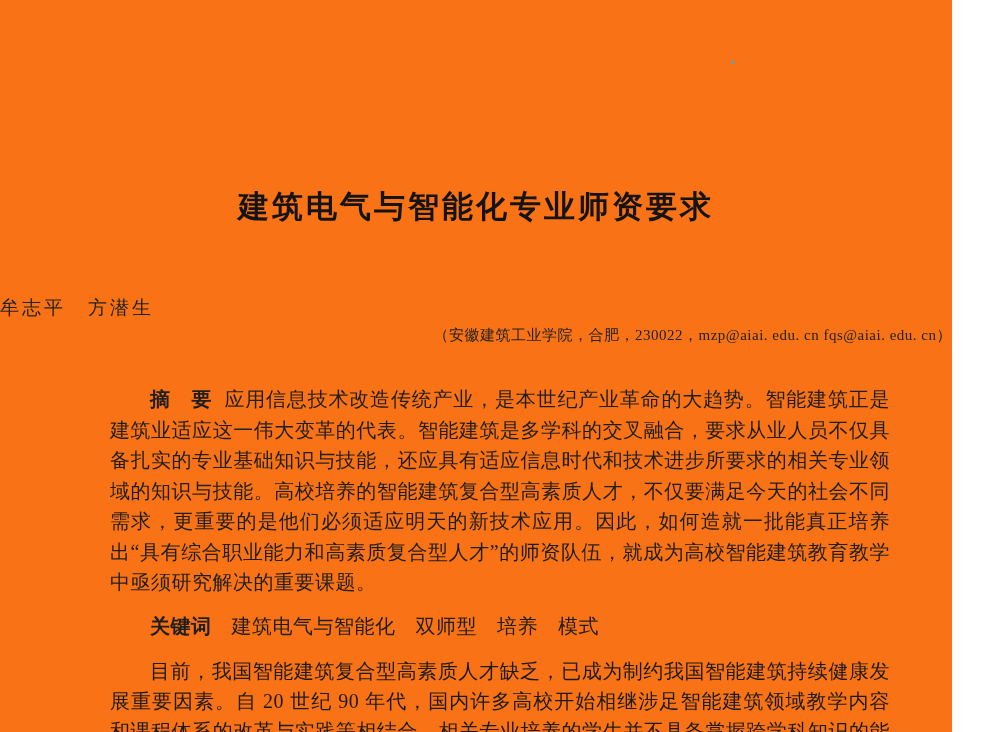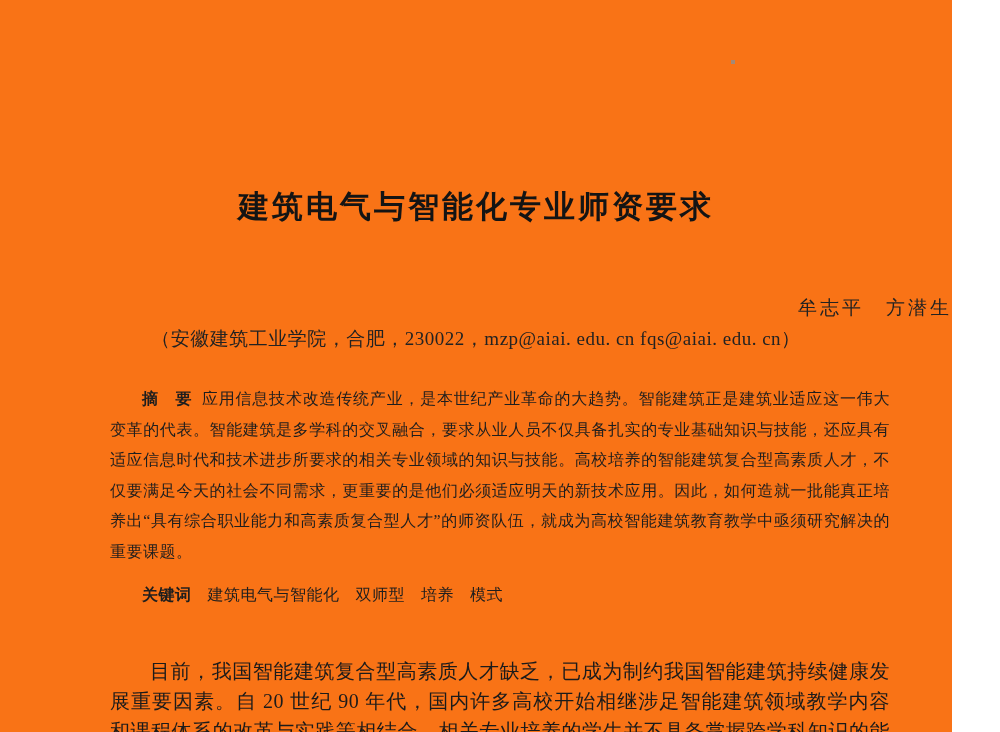--- a/index.html
+++ b/index.html
@@ -36,41 +36,41 @@
     font-size: 31px;
     line-height: 46px;
     letter-spacing: 3px;
     color: #141414;
   }
   .authors {
     position: absolute;
     top: 295px;
     left: 0;
     width: 100%;
-    text-align: right;
+    text-align: left;
     font-size: 19px;
     letter-spacing: 3px;
     color: #222222;
   }
   .affiliation {
     position: absolute;
     top: 326px;
     left: 0;
     width: 100%;
-    text-align: center;
-    font-size: 19px;
+    text-align: right;
+    font-size: 15px;
     letter-spacing: 0.5px;
     color: #222222;
   }
   .abstract-block {
     position: absolute;
     top: 384px;
     left: 110px;
     width: 780px;
-    font-size: 16px;
+    font-size: 20px;
     line-height: 30.5px;
     letter-spacing: 0.5px;
     color: #1e1e1e;
   }
   .abstract-p {
     margin: 0;
     text-align: justify;
     text-indent: 2em;
   }
   .abstract-label {

